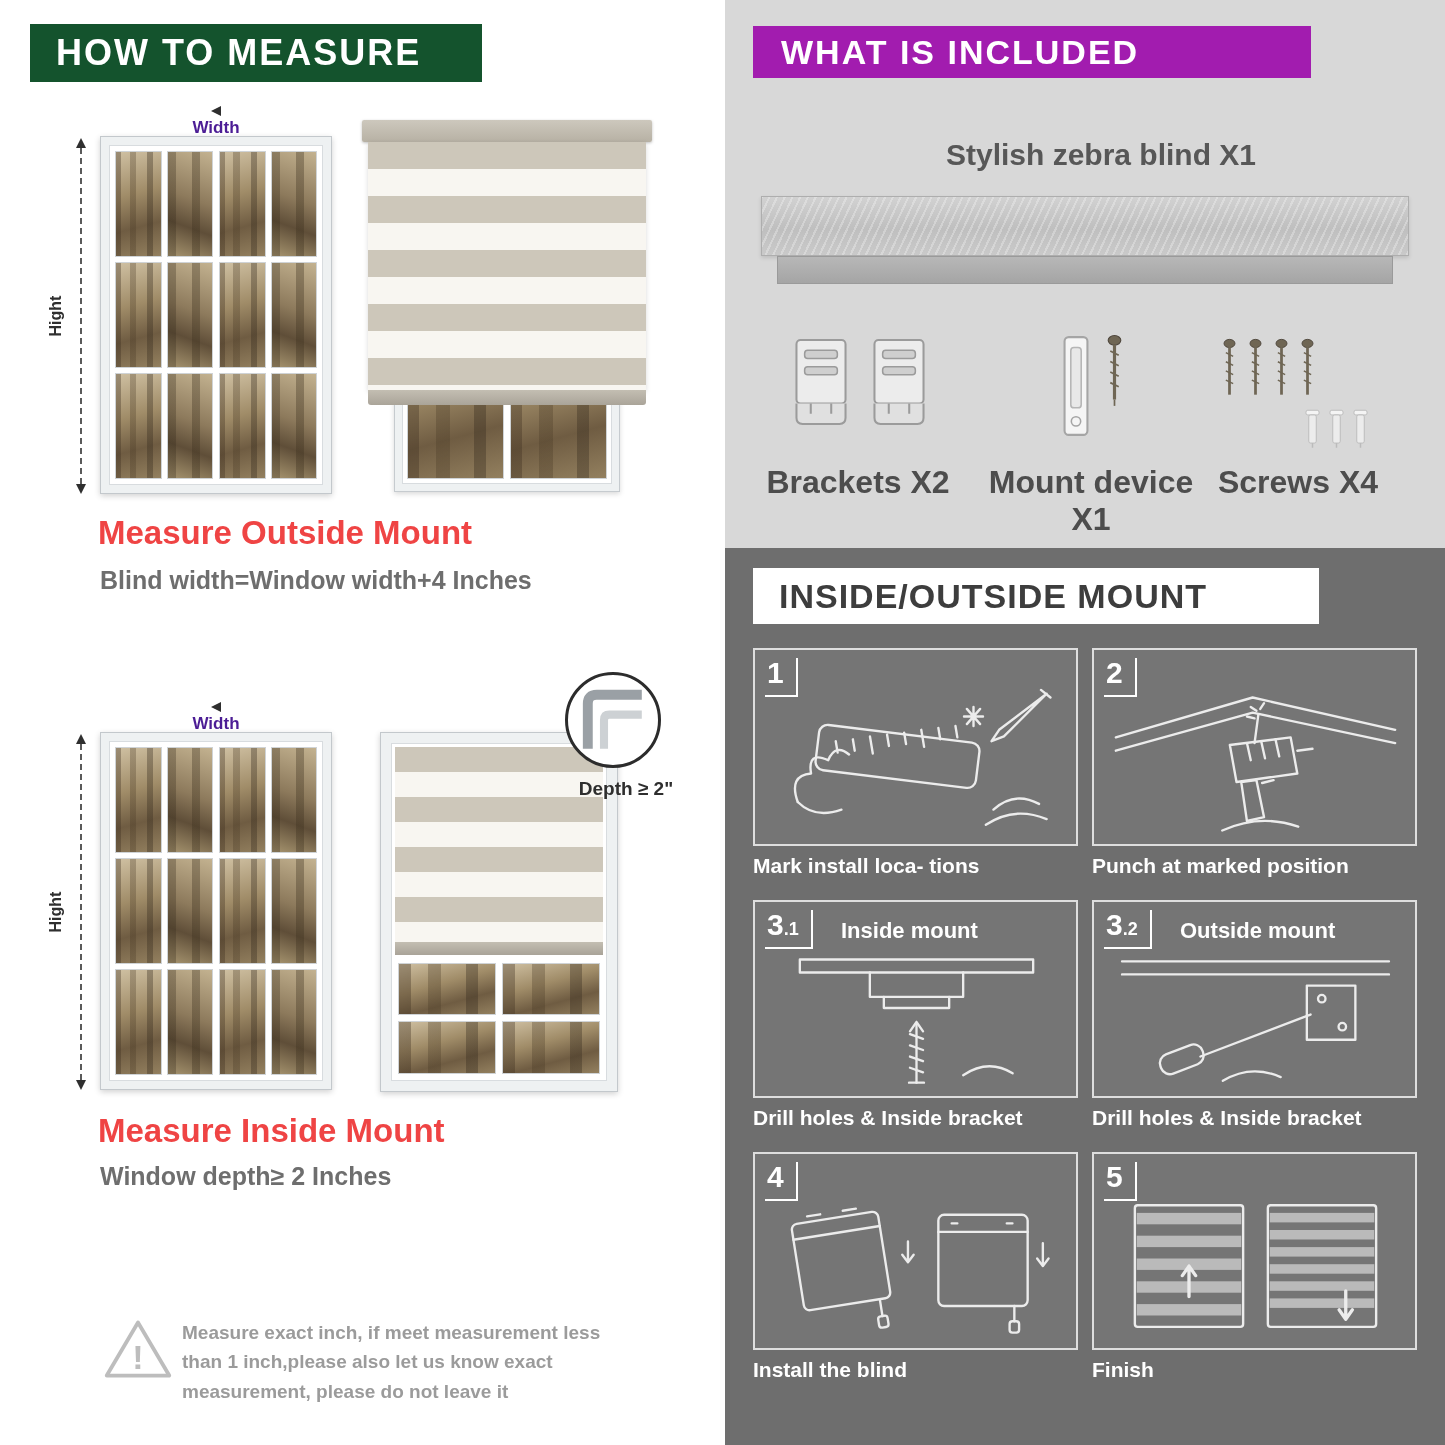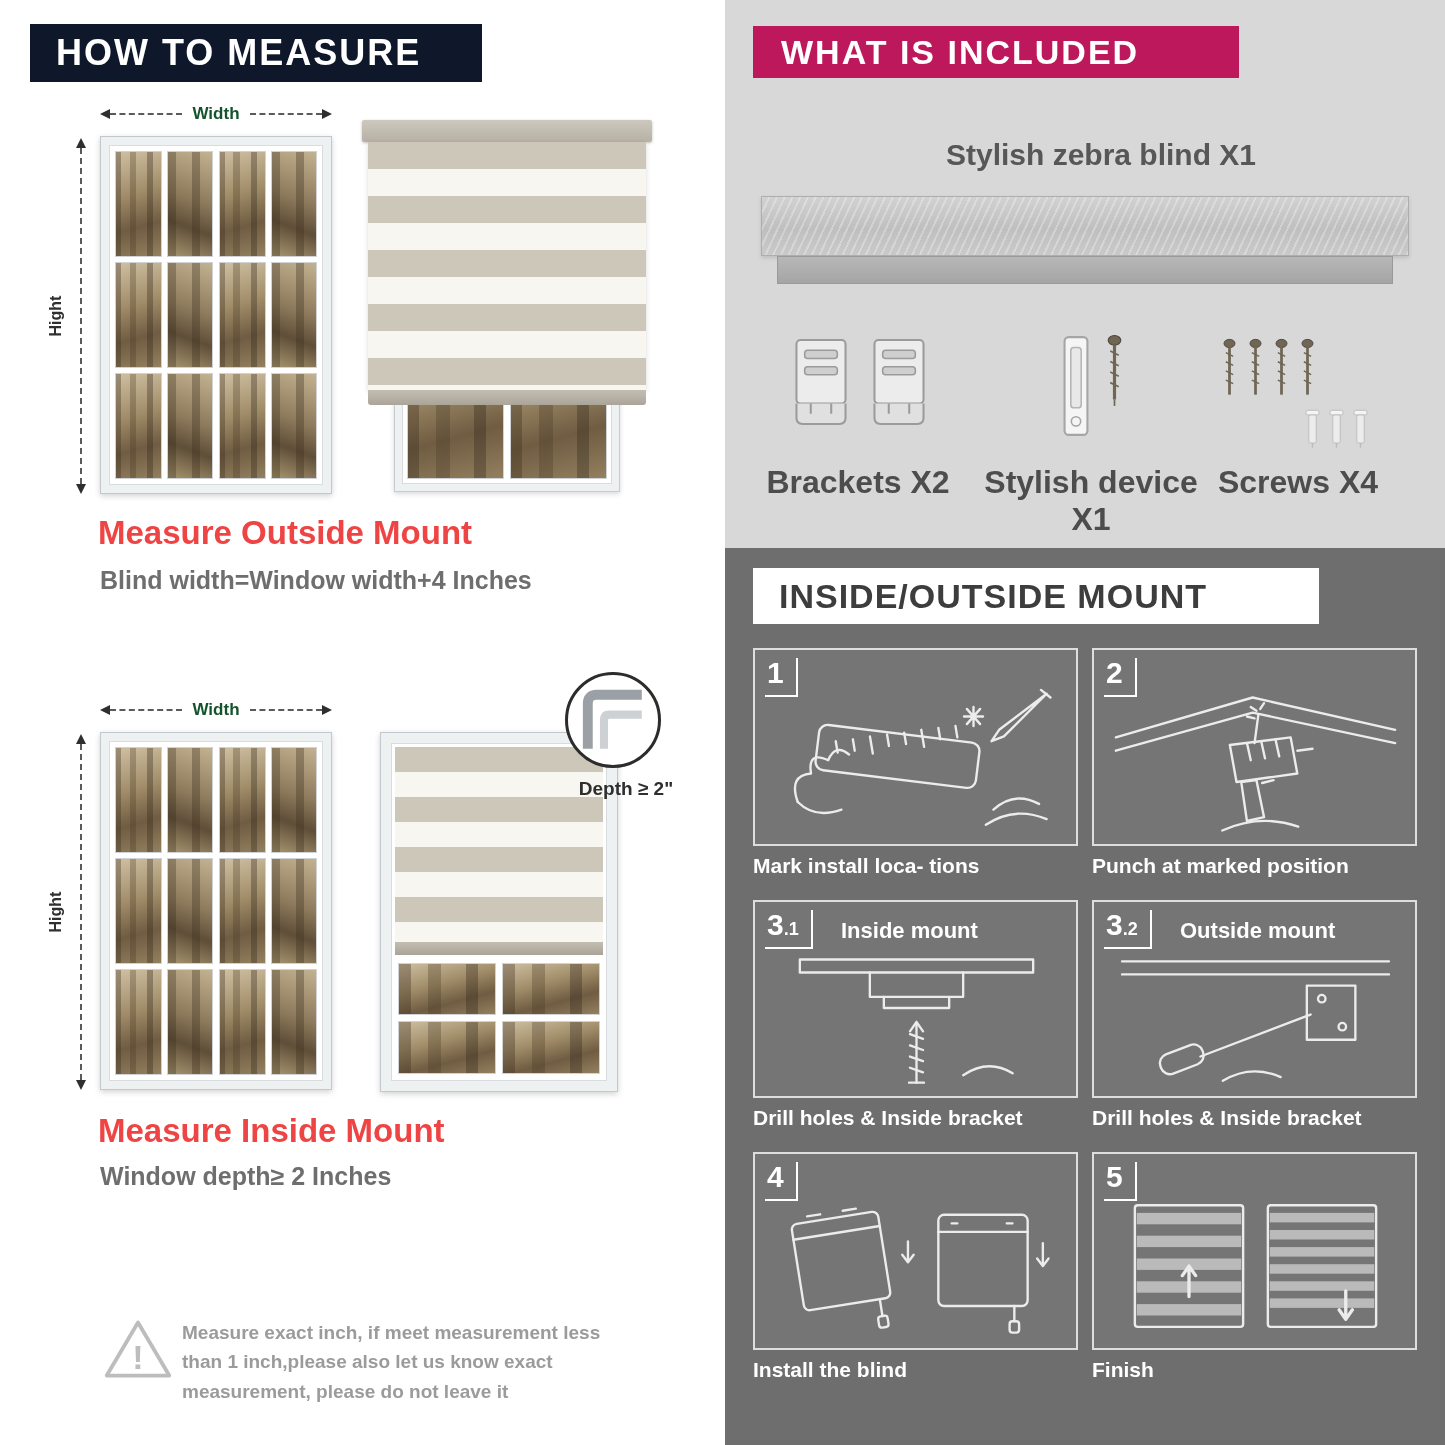--- a/index.html
+++ b/index.html
@@ -2,26 +2,26 @@
 <html><head>
 <meta charset="utf-8">
 <style>
   * { margin:0; padding:0; box-sizing:border-box; }
   html,body { background:#ffffff; }
   body { font-family:"Liberation Sans", sans-serif; }
   .page { position:relative; width:1445px; height:1445px; background:#ffffff; overflow:hidden; }
 
   
   .left-col { position:absolute; left:0; top:0; width:700px; height:1445px; background:#fff; }
-  .hdr-left { position:absolute; left:30px; top:24px; width:452px; height:58px; background:#0f172a;
+  .hdr-left { position:absolute; left:30px; top:24px; width:452px; height:58px; background:#14532d;
               color:#fff; font-weight:bold; font-size:36px; letter-spacing:2px;
               display:flex; align-items:center; padding-left:26px; }
 
   
-  .harrow { position:absolute; display:flex; align-items:center; color:#14532d; height:16px; }
+  .harrow { position:absolute; display:flex; align-items:center; color:#4c1d95; height:16px;flex-direction:column; }
   .harrow .tri-l { width:0; height:0; border-top:5px solid transparent; border-bottom:5px solid transparent; border-right:10px solid #2f2f2f; }
   .harrow .tri-r { width:0; height:0; border-top:5px solid transparent; border-bottom:5px solid transparent; border-left:10px solid #2f2f2f; }
   .harrow .seg { flex:1; height:0; border-top:2px dashed #5a5a5a; }
   .harrow .lbl { padding:0 10px; font-size:17px; font-weight:bold; }
 
   .varrow { position:absolute; width:22px; display:flex; flex-direction:column; align-items:center; }
   .varrow .tri-u { width:0; height:0; border-left:5px solid transparent; border-right:5px solid transparent; border-bottom:10px solid #2f2f2f; }
   .varrow .tri-d { width:0; height:0; border-left:5px solid transparent; border-right:5px solid transparent; border-top:10px solid #2f2f2f; }
   .varrow .seg { flex:1; width:0; border-left:2px dashed #5a5a5a; }
   .varrow .lbl { position:absolute; left:-34px; top:50%; transform:translateY(-50%) rotate(-90deg);
@@ -65,21 +65,21 @@
 
   .h2-left { position:absolute; left:98px; font-size:33px; font-weight:bold; color:#ef4444; }
   .p-left  { position:absolute; left:100px; font-size:25px; font-weight:bold; color:#6e6e6e; }
 
   .warn-icon { position:absolute; left:102px; top:1316px; width:72px; height:66px; }
   .warn-text { position:absolute; left:182px; top:1318px; width:445px; font-size:19px; font-weight:bold;
     color:#9b9b9b; line-height:1.55; }
 
   
   .right-top { position:absolute; left:725px; top:0; width:720px; height:548px; background:#d8d8d8; }
-  .hdr-included { position:absolute; left:28px; top:26px; width:486px; height:52px; background:#be185d;
+  .hdr-included { position:absolute; left:28px; top:26px; width:558px; height:52px; background:#a21caf;
     color:#fff; font-weight:bold; font-size:34px; letter-spacing:2px; display:flex; align-items:center; padding-left:28px; }
   .blind-name { position:absolute; left:0; top:138px; width:720px; text-align:center;
     font-size:30px; font-weight:bold; color:#575757;padding-left:32px; }
   .rail-main { position:absolute; left:36px; top:196px; width:648px; height:60px;
     background:
       repeating-linear-gradient(115deg, rgba(255,255,255,.28) 0 2px, rgba(0,0,0,0) 2px 7px),
       linear-gradient(180deg,#d2d2d2 0%, #bfbfbf 55%, #cacaca 100%);
     box-shadow:inset 0 0 0 1px #aeaeae, 0 2px 4px rgba(0,0,0,.12); }
   .rail-sub { position:absolute; left:52px; top:256px; width:616px; height:28px;
     background:linear-gradient(180deg,#b8b8b8,#a4a4a4); box-shadow:inset 0 0 0 1px #9a9a9a; }
@@ -303,21 +303,21 @@
           <svg viewBox="0 0 16 44" width="15" height="42">
               <rect x="1" y="2" width="14" height="5" rx="2" fill="#f4f4f4" stroke="#bbb"></rect>
               <rect x="4" y="7" width="8" height="30" rx="2" fill="#ececec" stroke="#bbb"></rect>
               <path d="M8 37 L8 42" stroke="#bbb" stroke-width="1.5"></path>
             </svg>
         </div>
       </div>
     </div>
 
     <div class="inc-label" style="left:33px; width:200px;">Brackets X2</div>
-    <div class="inc-label" style="left:256px; width:220px;">Stylish device X1</div>
+    <div class="inc-label" style="left:256px; width:220px;">Mount device X1</div>
     <div class="inc-label" style="left:478px; width:190px;">Screws X4</div>
   </div>
 
   <div class="right-bottom">
     <div class="hdr-mount">INSIDE/OUTSIDE MOUNT</div>
 
     <div class="steps-grid">
 
       <div class="step-cell">
         <div class="step-box">

